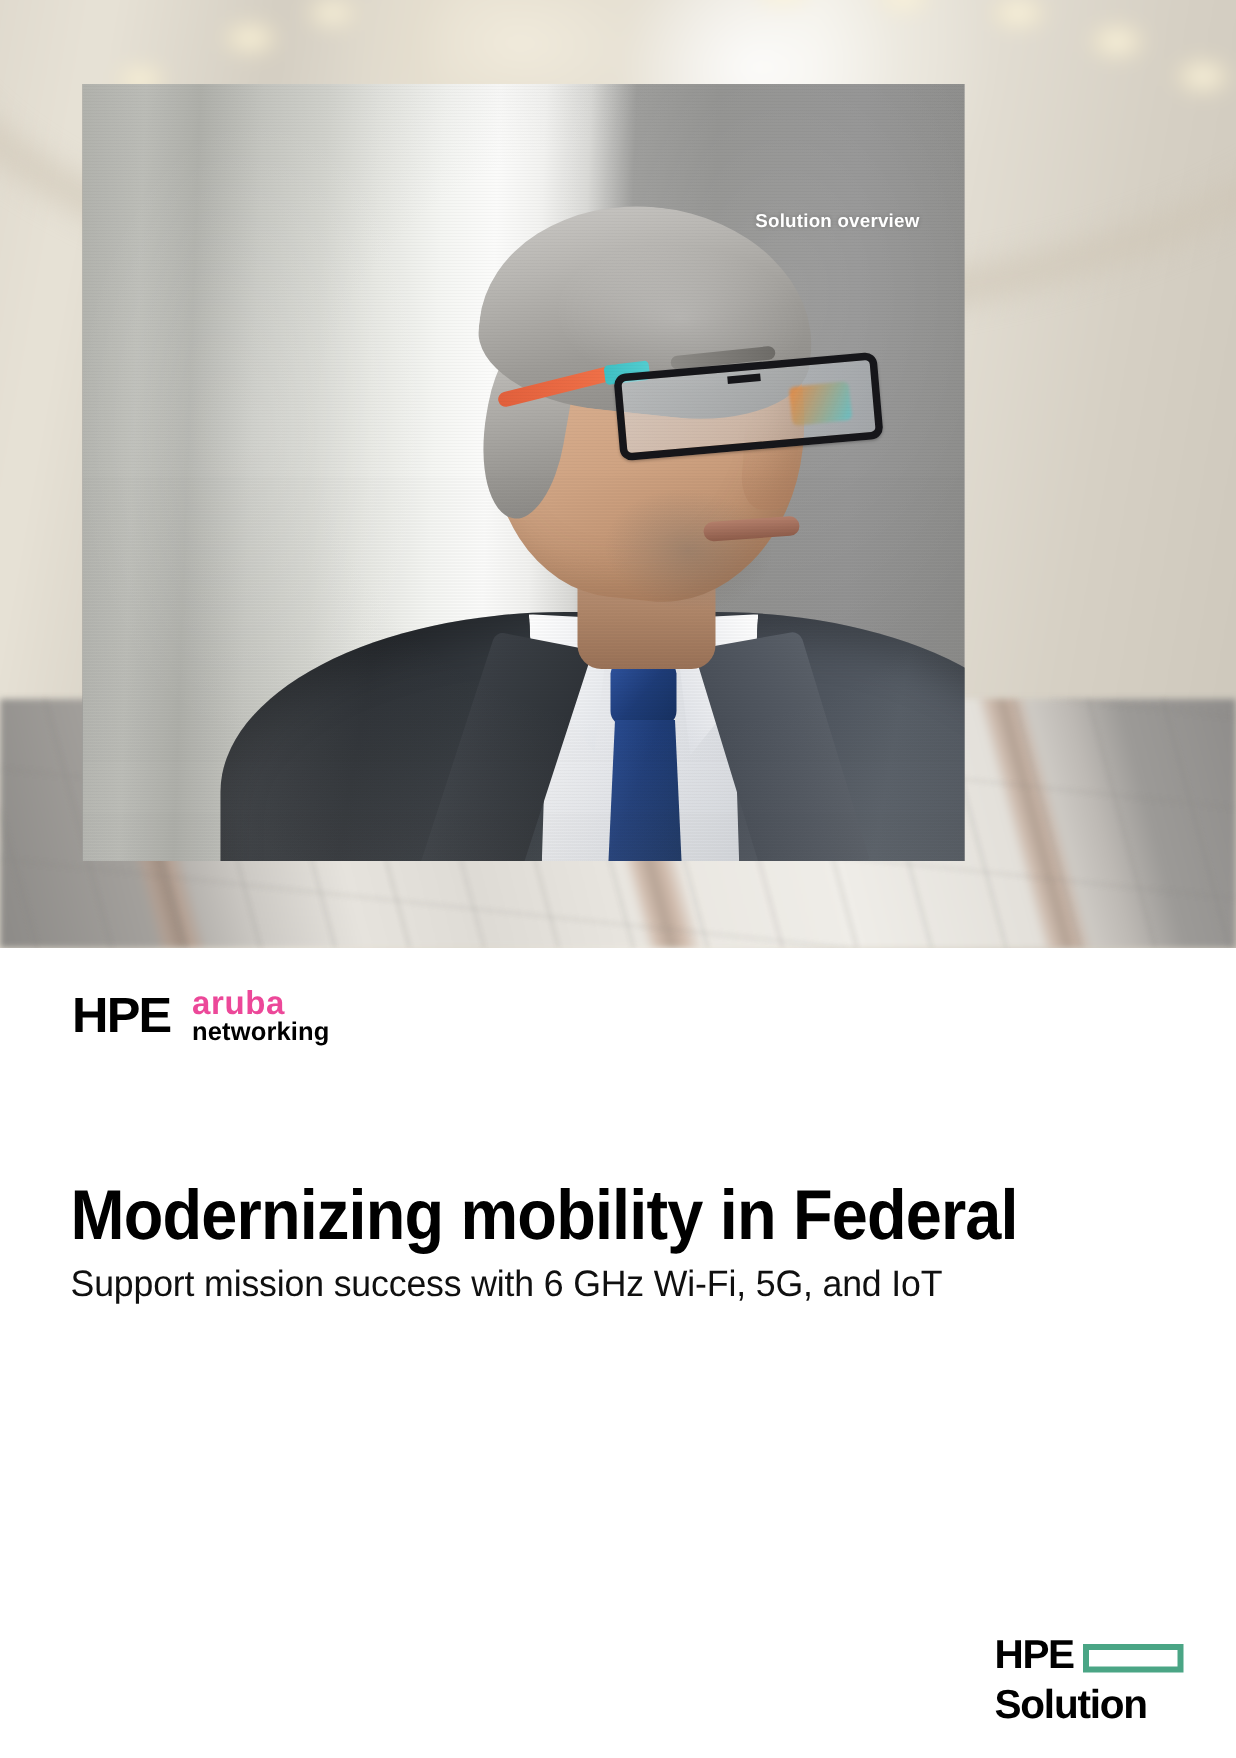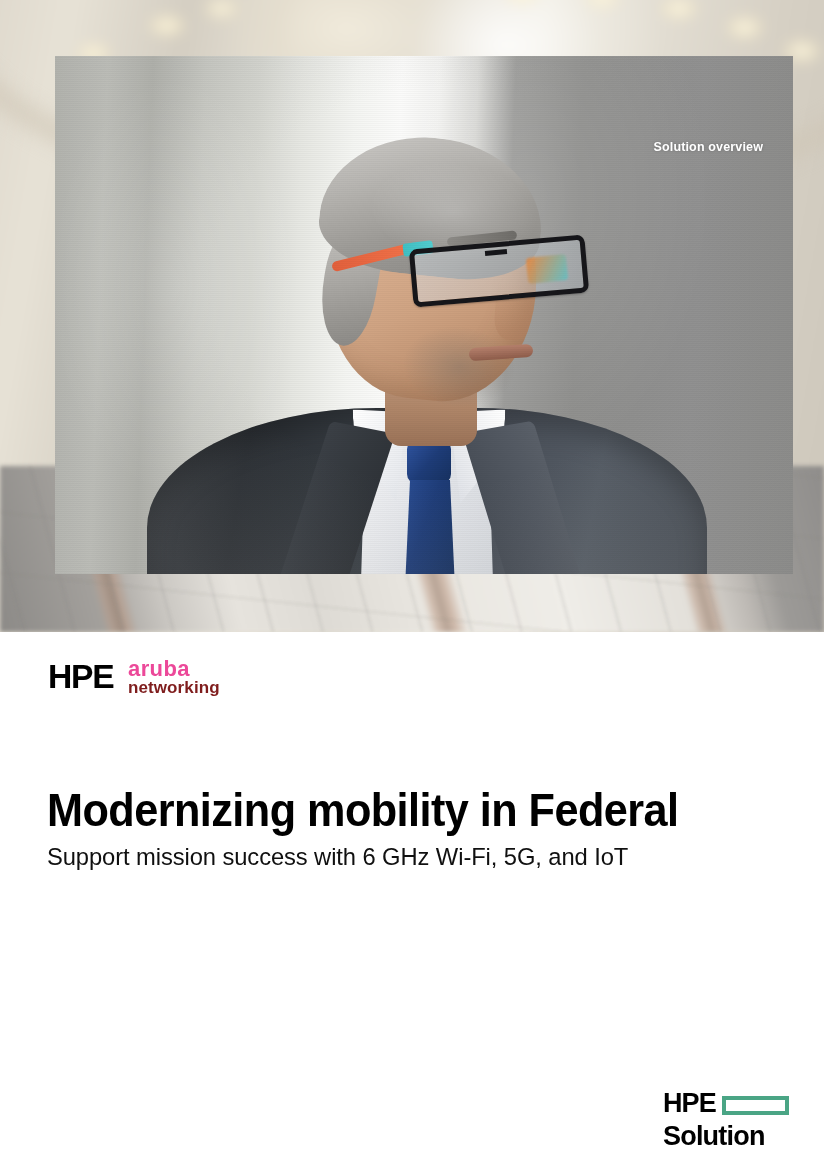--- a/index.html
+++ b/index.html
@@ -79,21 +79,21 @@
     background:
       repeating-linear-gradient(255deg, rgba(130,128,124,0) 0 46px, rgba(130,128,124,.18) 46px 48px),
       repeating-linear-gradient(6deg, rgba(130,128,124,0) 0 58px, rgba(130,128,124,.12) 58px 60px);
     filter: blur(1.6px);
   }
 
   
   .photo {
     position: absolute;
     left: 55px; top: 56px;
-    width: 738px; height: 518px;
+    width: 588px; height: 518px;
     overflow: hidden;
     background: #8e8e8c;
   }
   
   .photo-bg {
     position: absolute; inset: 0;
     background:
       linear-gradient(92deg,
         #b6b7b1 0%, #c2c3bd 7%, #b2b3ad 13%,
         #c9cac4 20%, #d5d6d0 27%,
@@ -320,21 +320,21 @@
     font-weight: bold;
     letter-spacing: .4px;
     color: #ec4899;
     line-height: 26px;
   }
   .aruba-networking {
     position: absolute; left: 80px; top: 19px;
     font-size: 17px;
     font-weight: bold;
     letter-spacing: .1px;
-    color: #7f1d1d;
+    color: #000000;
     line-height: 17px;
   }
 
   
   .headline {
     position: absolute;
     left: 47px; top: 753px;
     width: 740px;
     font-size: 47px;
     font-weight: bold;

